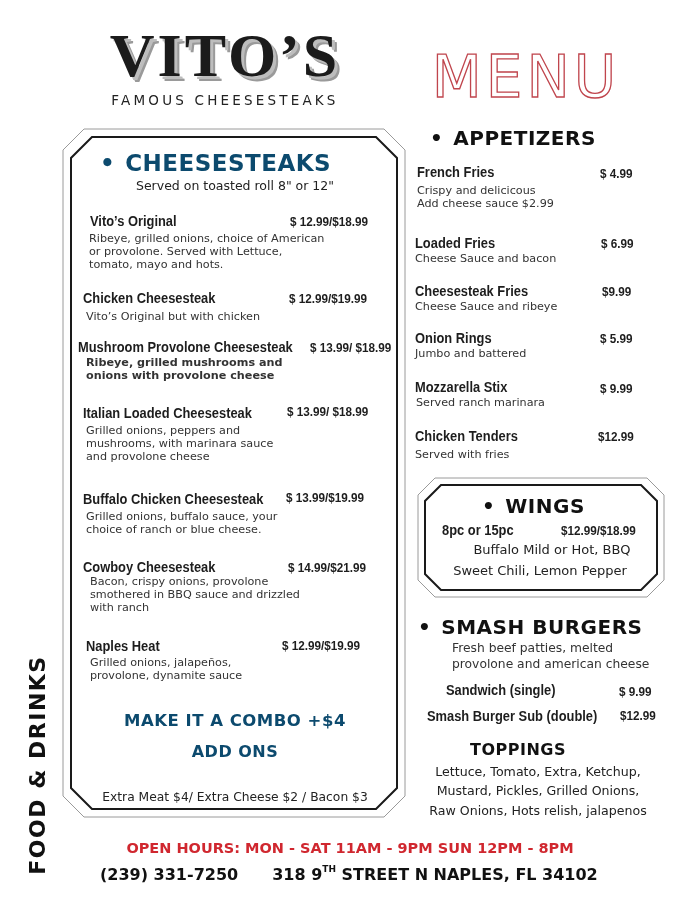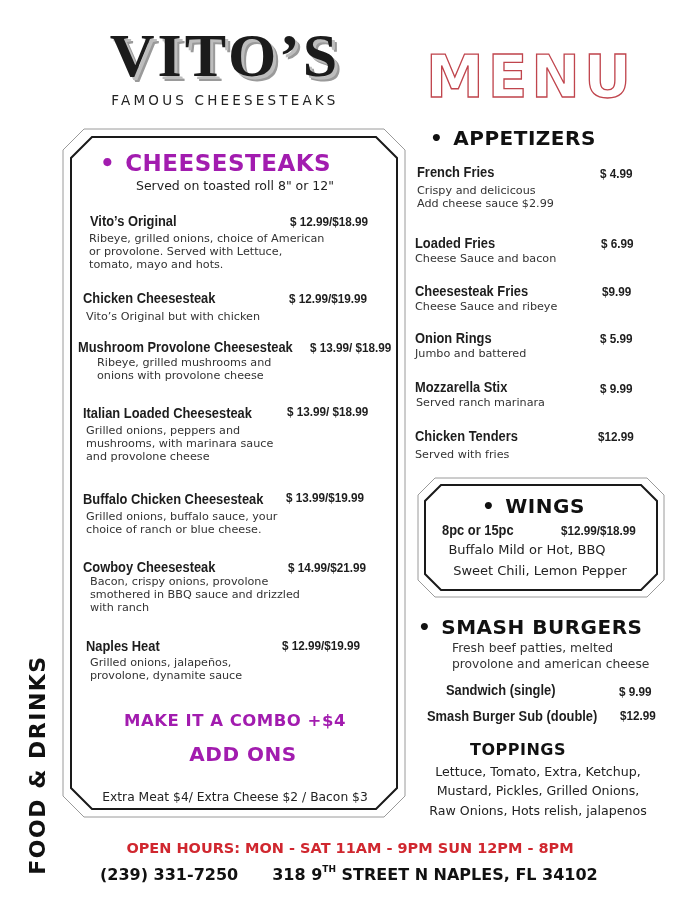--- a/index.html
+++ b/index.html
@@ -15,34 +15,34 @@
       letter-spacing: 3px; color: #1b1b1b; line-height: 66px;
       text-shadow: 3px 3px 0 #bdbdbd, 5px 5px 0 #9a9a9a;
     }
     .logo-sub {
       left: 90px; top: 92px; width: 270px; text-align: center;
       font-family: "DejaVu Sans", sans-serif; font-size: 13.5px; letter-spacing: 3.2px;
       color: #222; font-weight: normal;
     }
     .menu-title {
       left: 426px; top: 45px; width: 200px; text-align: center;
-      font-family: "DejaVu Sans", sans-serif; font-weight: bold; font-size: 58px;
+      font-family: "DejaVu Sans", sans-serif; font-weight: normal; font-size: 58px;
       letter-spacing: 4px; color: #fff; line-height: 64px;
       -webkit-text-stroke: 1.3px #c0454d;
     }
     
     .frame { position: absolute; }
     .frame svg { position: absolute; left: 0; top: 0; }
     
     .sec-head {
       font-family: "DejaVu Sans", sans-serif; font-weight: bold; letter-spacing: 0.5px;
       white-space: nowrap;
     }
     .bullet { display: inline-block; margin-right: 10px; }
-    .red { color: #a21caf; }
+    .red { color: #0c4a6e; }
     .item-name {
       position: absolute; font-family: "Liberation Sans", sans-serif; font-weight: bold;
       font-size: 14px; color: #1d1d1d; white-space: nowrap; transform: scaleX(0.92); transform-origin: left;
     }
     .item-price {
       position: absolute; font-family: "Liberation Sans", sans-serif; font-weight: bold;
       font-size: 13px; color: #1d1d1d; white-space: nowrap; transform: scaleX(0.9); transform-origin: left;
     }
     .item-desc {
       position: absolute; font-family: "DejaVu Sans", sans-serif; font-size: 11.2px;
@@ -93,21 +93,21 @@
 <div class="item-desc" style="left:89px; top:232px;">Ribeye, grilled onions, choice of American
 or provolone. Served with Lettuce,
 tomato, mayo and hots.</div>
 
 <div class="item-name" style="left:83px; top:290px;">Chicken Cheesesteak</div>
 <div class="item-price" style="left:289px; top:291px;">$ 12.99/$19.99</div>
 <div class="item-desc" style="left:86px; top:310px;">Vito’s Original but with chicken</div>
 
 <div class="item-name" style="left:78px; top:339px;">Mushroom Provolone Cheesesteak</div>
 <div class="item-price" style="left:310px; top:340px;">$ 13.99/ $18.99</div>
-<div class="item-desc" style="left:97px; top:356px;">Ribeye, grilled mushrooms and
+<div class="item-desc" style="left:86px; top:356px;font-weight:bold;">Ribeye, grilled mushrooms and
 onions with provolone cheese</div>
 
 <div class="item-name" style="left:83px; top:405px;">Italian Loaded Cheesesteak</div>
 <div class="item-price" style="left:287px; top:404px;">$ 13.99/ $18.99</div>
 <div class="item-desc" style="left:86px; top:424px;">Grilled onions, peppers and
 mushrooms, with marinara sauce
 and provolone cheese</div>
 
 <div class="item-name" style="left:83px; top:491px;">Buffalo Chicken Cheesesteak</div>
 <div class="item-price" style="left:286px; top:490px;">$ 13.99/$19.99</div>
@@ -119,21 +119,21 @@
 <div class="item-desc" style="left:90px; top:575px;">Bacon, crispy onions, provolone
 smothered in BBQ sauce and drizzled
 with ranch</div>
 
 <div class="item-name" style="left:86px; top:638px;">Naples Heat</div>
 <div class="item-price" style="left:282px; top:638px;">$ 12.99/$19.99</div>
 <div class="item-desc" style="left:90px; top:656px;">Grilled onions,  jalapeños,
 provolone, dynamite sauce</div>
 
 <div class="abs sec-head red center-text" style="left:80px; top:711px; width:310px; font-size:16.5px;">MAKE IT A COMBO +$4</div>
-<div class="abs sec-head red center-text" style="left:88px; top:742px; width:310px; font-size:20px;">ADD ONS</div>
+<div class="abs sec-head red center-text" style="left:80px; top:742px; width:310px; font-size:16px;">ADD ONS</div>
 <div class="abs center-text" style="left:75px; top:769px; width:320px; font-size:12.3px; color:#222;margin-top:21px;">Extra Meat $4/ Extra Cheese $2 / Bacon $3</div>
 
 <div class="abs sec-head" style="left:430px; top:126px; font-size:20px; color:#111;">
   <span class="bullet">•</span><span>APPETIZERS</span>
 </div>
 
 <div class="item-name" style="left:417px; top:164px;">French Fries</div>
 <div class="item-price" style="left:600px; top:166px;">$ 4.99</div>
 <div class="item-desc" style="left:417px; top:184px;">Crispy and delicicous
 Add cheese sauce $2.99</div>
@@ -162,21 +162,21 @@
   <svg width="248" height="121" viewBox="0 0 248 121">
     <polygon points="18,1 230,1 247,18 247,103 230,120 18,120 1,103 1,18" fill="none" stroke="#9a9a9a" stroke-width="1"></polygon>
     <polygon points="24,8 224,8 240,24 240,97 224,113 24,113 8,97 8,24" fill="none" stroke="#1a1a1a" stroke-width="2"></polygon>
   </svg>
 </div>
 <div class="abs sec-head" style="left:482px; top:494px; font-size:20px; color:#111;">
   <span class="bullet">•</span><span>WINGS</span>
 </div>
 <div class="item-name" style="left:442px; top:522px;">8pc or 15pc</div>
 <div class="item-price" style="left:561px; top:523px;">$12.99/$18.99</div>
-<div class="abs center-text" style="left:412px; top:542px; width:230px; font-size:13px; color:#222;">Buffalo Mild or Hot, BBQ</div>
+<div class="abs center-text" style="left:437px; top:542px; width:230px; font-size:13px; color:#222;">Buffalo Mild or Hot, BBQ</div>
 <div class="abs center-text" style="left:425px; top:563px; width:230px; font-size:13px; color:#222;">Sweet Chili, Lemon Pepper</div>
 
 <div class="abs sec-head" style="left:418px; top:615px; font-size:20px; color:#111;">
   <span class="bullet">•</span><span>SMASH BURGERS</span>
 </div>
 <div class="item-desc" style="left:452px; top:640px; font-size:12.3px; line-height:16px;">Fresh beef patties, melted
 provolone and american cheese</div>
 <div class="item-name" style="left:446px; top:682px;">Sandwich (single)</div>
 <div class="item-price" style="left:619px; top:684px;">$ 9.99</div>
 <div class="item-name" style="left:427px; top:708px;">Smash Burger Sub (double)</div>

